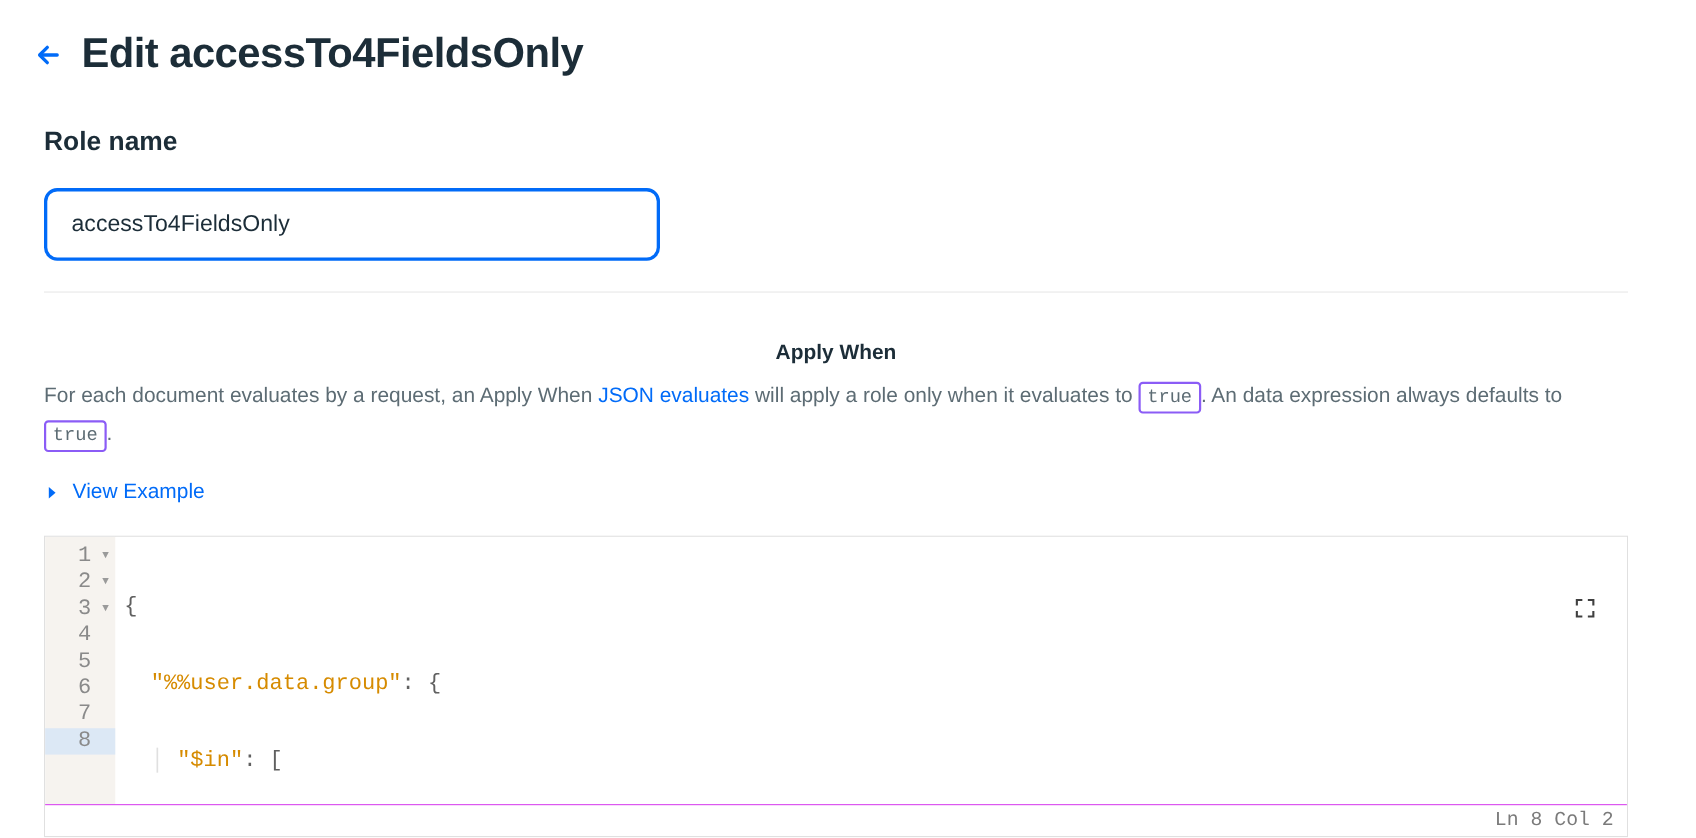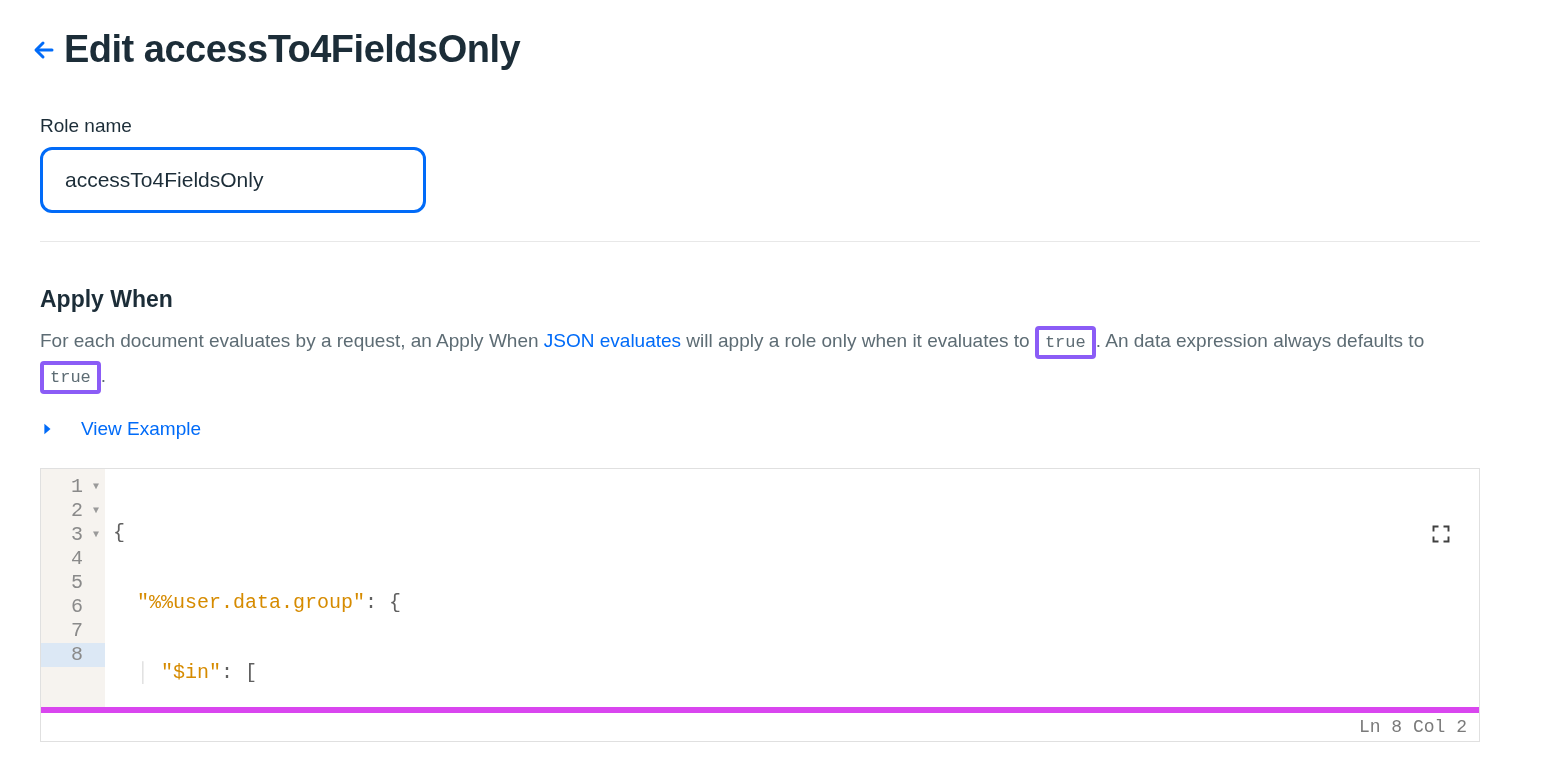--- a/index.html
+++ b/index.html
@@ -8,83 +8,85 @@
       background: #ffffff;
       color: #1c2d38;
       width: 1542px;
       height: 762px;
       overflow: hidden;
     }
     .page { padding: 28px 32px 0 32px; }
     .header {
       display: flex;
       align-items: center;
-      gap: 8px;
+      gap: 18px;
       margin-bottom: 44px;
     }
     .back-arrow {
       color: #016bf8;
       display: inline-flex;
       align-items: center;
       cursor: pointer;
     }
     .page-title {
       font-size: 38px;
       font-weight: 700;
       color: #1c2d38;
       letter-spacing: -0.5px;
     }
     .section { margin: 0 0 0 8px; max-width: 1440px; }
     .label-role {
-      font-size: 19px;
-      font-weight: 400;
+      font-size: 24px;
+      font-weight: 700;
       color: #1c2d38;
       margin-bottom: 10px;
     }
     .role-input {
-      width: 386px;
+      width: 560px;
       height: 66px;
       border: 3px solid #016bf8;
       border-radius: 12px;
       padding: 0 22px;
       font-size: 21px;
       color: #1c2d38;
       outline: none;
       font-family: inherit;
+      margin-top: 18px;
     }
     .divider {
       border: none;
       border-top: 1px solid #e8e8e8;
       margin: 28px 0 44px 0;
     }
     .apply-title {
-      font-size: 23px;
+      font-size: 19px;
       font-weight: 700;
       color: #1c2d38;
       margin-bottom: 10px;
+      text-align: center;
     }
     .apply-desc {
       font-size: 19px;
       line-height: 1.85;
       color: #5d6c74;
       margin-bottom: 24px;
     }
     .link { color: #016bf8; text-decoration: none; cursor: pointer; }
     .code-inline {
       font-family: "SFMono-Regular", Consolas, "Liberation Mono", Menlo, monospace;
       font-size: 17px;
-      border: 4px solid #8b5cf6;
+      border: 2px solid #8b5cf6;
       border-radius: 4px;
       padding: 3px 6px;
       color: #5d6c74;
     }
     .view-example {
       display: inline-flex;
       align-items: center;
-      gap: 27px;
+      gap: 12px;
       color: #016bf8;
       font-size: 19px;
       font-weight: 500;
       cursor: pointer;
       margin-bottom: 28px;
     }
     .view-example svg { flex-shrink: 0; }
     .editor {
       border: 1px solid #e0e0e0;
       position: relative;
@@ -124,21 +126,21 @@
       padding: 6px 0 0 8px;
       position: relative;
       white-space: pre;
       color: #606060;
       background: #fff;
     }
     .code-line { height: 24px; line-height: 24px; }
     .tok-key { color: #d68b00; }
     .indent-guide { color: #e0e0e0; }
     .editor-status {
-      border-top: 6px solid #d946ef;
+      border-top: 1px solid #d946ef;
       text-align: right;
       padding: 4px 12px;
       font-size: 18px;
       color: #7a7a7a;
       background: #fff;
       font-family: "SFMono-Regular", Consolas, "Liberation Mono", Menlo, monospace;
     }
     .expand-icon {
       position: absolute;
       top: 32px;

